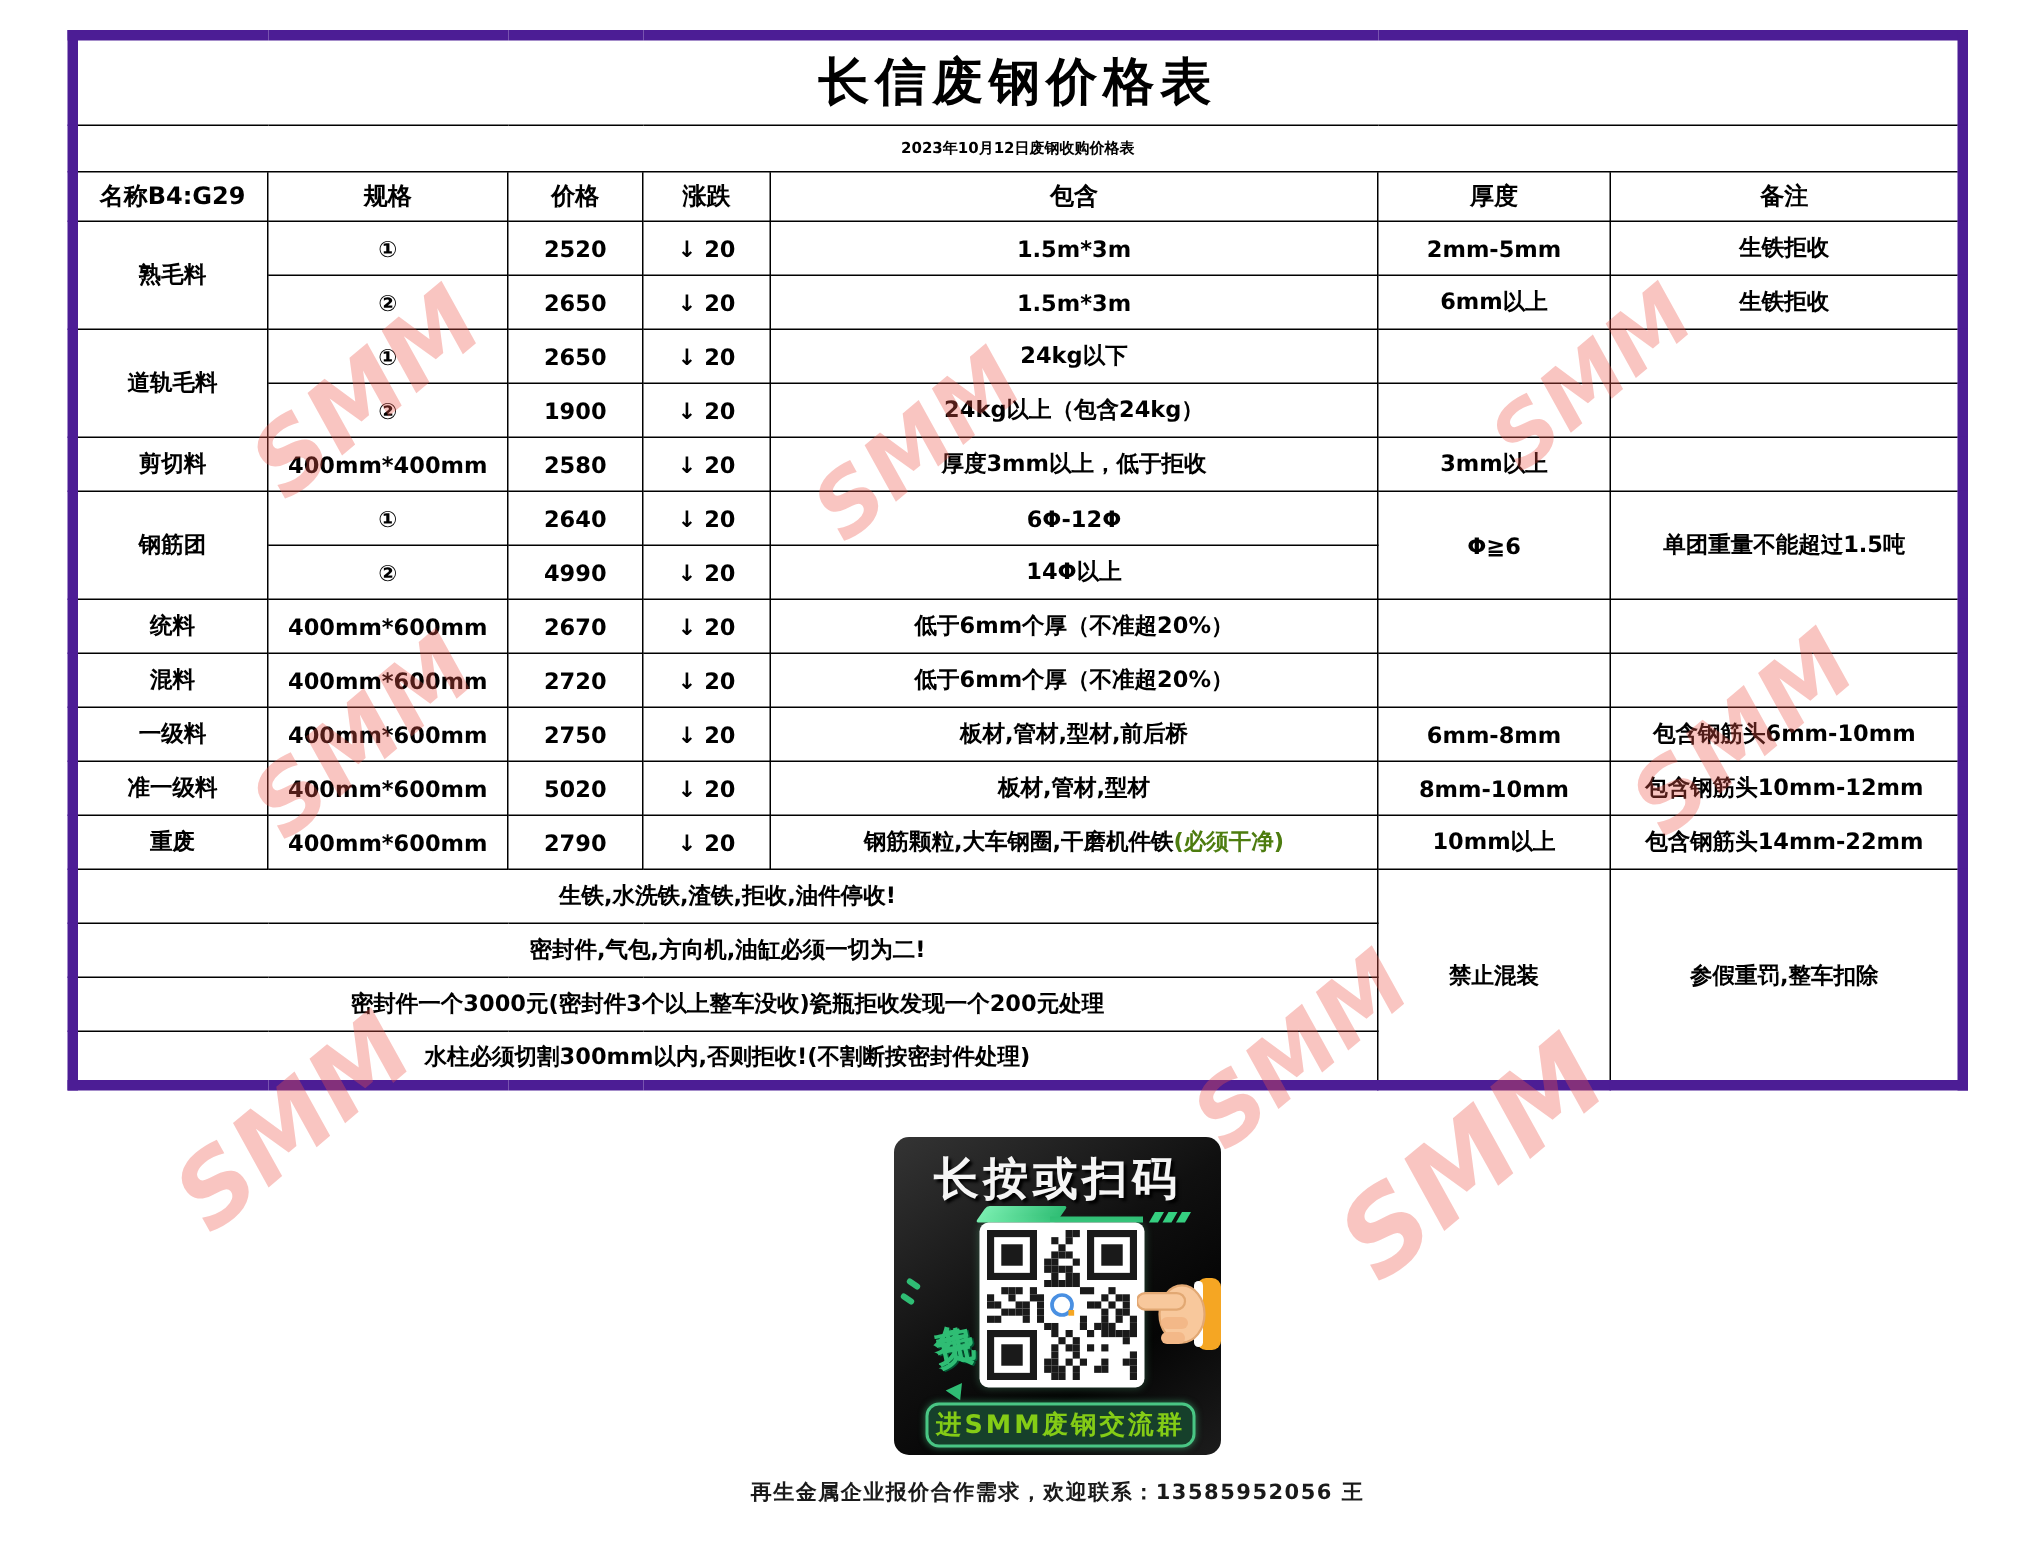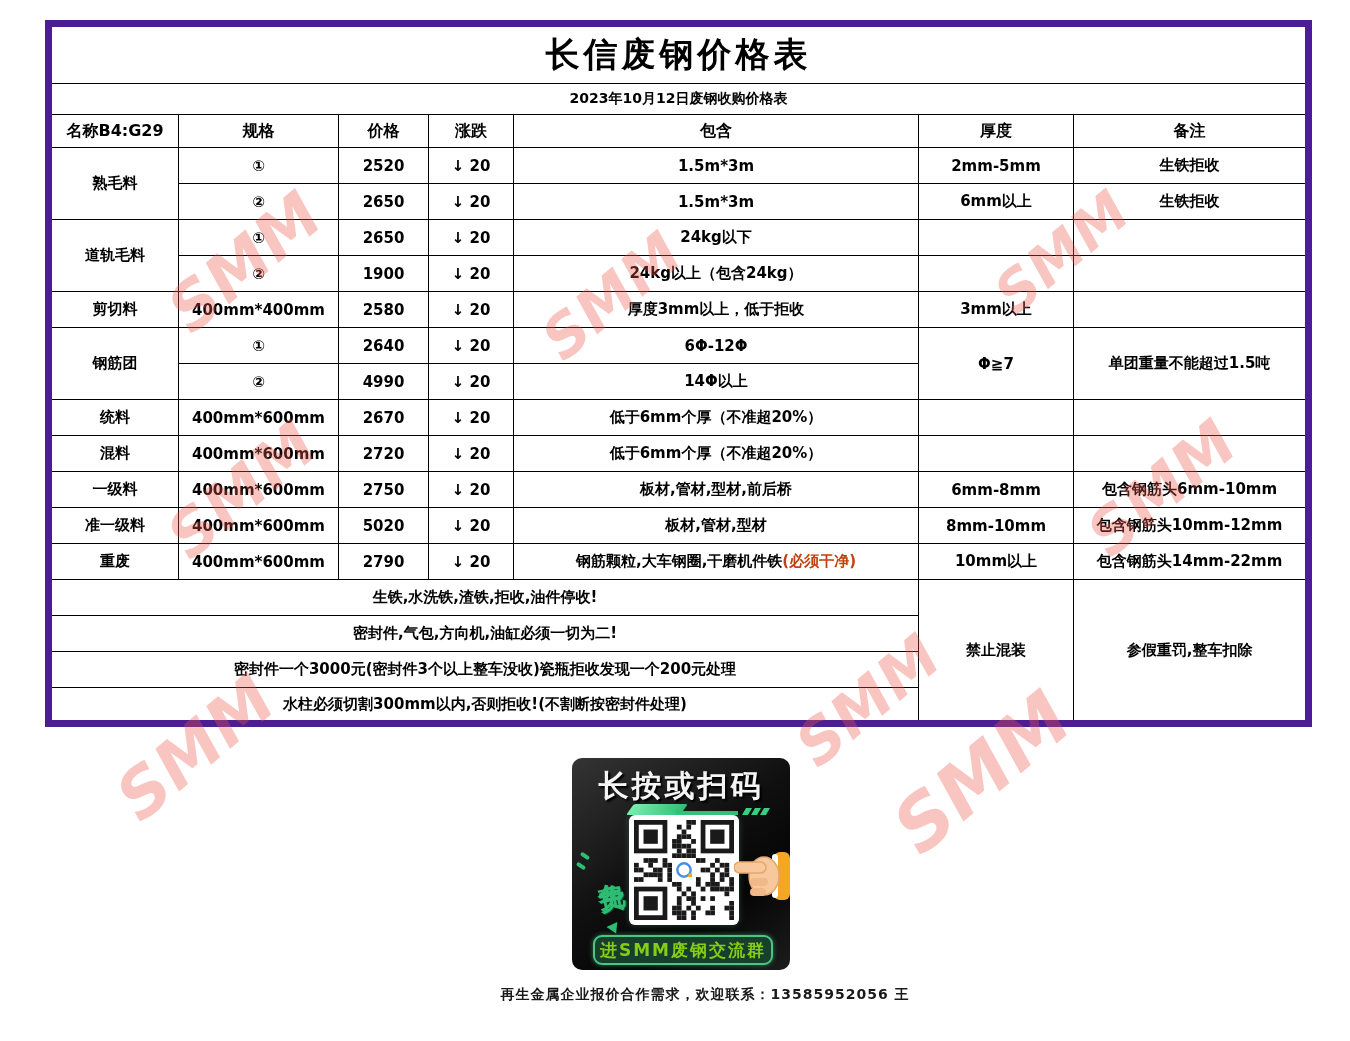--- a/index.html
+++ b/index.html
@@ -5,37 +5,37 @@
   html,body{margin:0;padding:0;background:#fff;}
   #page{position:relative;width:1350px;height:1041px;background:#fff;overflow:hidden;
         font-family:"DejaVu Sans","Liberation Sans",sans-serif;}
 
   
   table.price{position:absolute;left:45px;top:20px;width:1260px;table-layout:fixed;
               border-collapse:collapse;border:7px solid #4c1d95;background:transparent;}
   table.price td{border:1px solid #000;text-align:center;vertical-align:middle;
                  font-weight:bold;font-size:15px;color:#000;padding:0 3px;overflow:hidden;}
   tr.title-row td{height:56px;font-size:34px;letter-spacing:4px;}
-  tr.subtitle-row td{height:30px;font-size:14px;font-weight:bold;}
+  tr.subtitle-row td{height:30px;font-size:10px;font-weight:bold;}
   tr.header-row td{height:32px;font-size:16px;}
   tbody.data tr{height:36px;}
   td[data-name="cell-price"]{font-size:16px;}
   td[data-name="cell-change"]{font-size:15px;}
   td[data-name="cell-spec"]{font-size:16px;}
   td[data-name="note-line"]{color:#ff0000;font-size:15px;margin-left:15px;}
   td[data-name="no-mix-note"],td[data-name="penalty-note"]{color:#ff0000;font-size:16px;}
-  .red{color:#c2410c;text-align:center;}
+  .red{color:#4d7c0f;text-align:center;}
 
   
   .wm{position:absolute;color:rgba(236,86,74,0.34);font-weight:900;font-style:italic;
       transform:translate(-50%,-50%) rotate(-40deg);letter-spacing:1px;z-index:5;
       pointer-events:none;font-family:"DejaVu Sans","Liberation Sans",sans-serif;}
 
   
-  .banner{position:absolute;left:572px;top:758px;width:218px;height:212px;border-radius:10px;
+  .banner{position:absolute;left:596px;top:758px;width:218px;height:212px;border-radius:10px;
           background:linear-gradient(145deg,#343434 0%,#101010 45%,#050505 70%,#1c1c1c 100%);
           overflow:hidden;z-index:3;}
   .banner-title{position:absolute;top:8px;left:0;width:100%;text-align:center;
                 font-size:30px;font-weight:900;color:#f5f5f5;letter-spacing:3px;
                 text-shadow:2px 2px 2px #000;}
   .qr-tab{position:absolute;left:58px;top:46px;width:54px;height:11px;
           background:linear-gradient(90deg,#79eeb0,#2fbd74);transform:skewX(-35deg);border-radius:2px;}
   .qr-line{position:absolute;left:104px;top:53px;width:62px;height:4px;background:#2fbd74;}
   .qr-dash{position:absolute;top:50px;width:6px;height:7px;background:#35cf80;transform:skewX(-30deg);}
   .qr-box{position:absolute;left:57px;top:57px;width:110px;height:110px;background:#fff;
@@ -131,21 +131,21 @@
           <td data-name="cell-includes">厚度3mm以上，低于拒收</td>
           <td data-name="cell-thickness">3mm以上</td>
           <td data-name="cell-remark"></td>
         </tr>
         <tr data-name="table-row">
           <td rowspan="2" data-name="cell-name">钢筋团</td>
           <td data-name="cell-spec">①</td>
           <td data-name="cell-price">2640</td>
           <td data-name="cell-change">↓ 20</td>
           <td data-name="cell-includes">6Φ-12Φ</td>
-          <td rowspan="2" data-name="cell-thickness">Φ≧7</td>
+          <td rowspan="2" data-name="cell-thickness">Φ≧6</td>
           <td rowspan="2" data-name="cell-remark">单团重量不能超过1.5吨</td>
         </tr>
         <tr data-name="table-row">
           <td data-name="cell-spec">②</td>
           <td data-name="cell-price">4990</td>
           <td data-name="cell-change">↓ 20</td>
           <td data-name="cell-includes">14Φ以上</td>
         </tr>
         <tr data-name="table-row">
           <td data-name="cell-name">统料</td>

